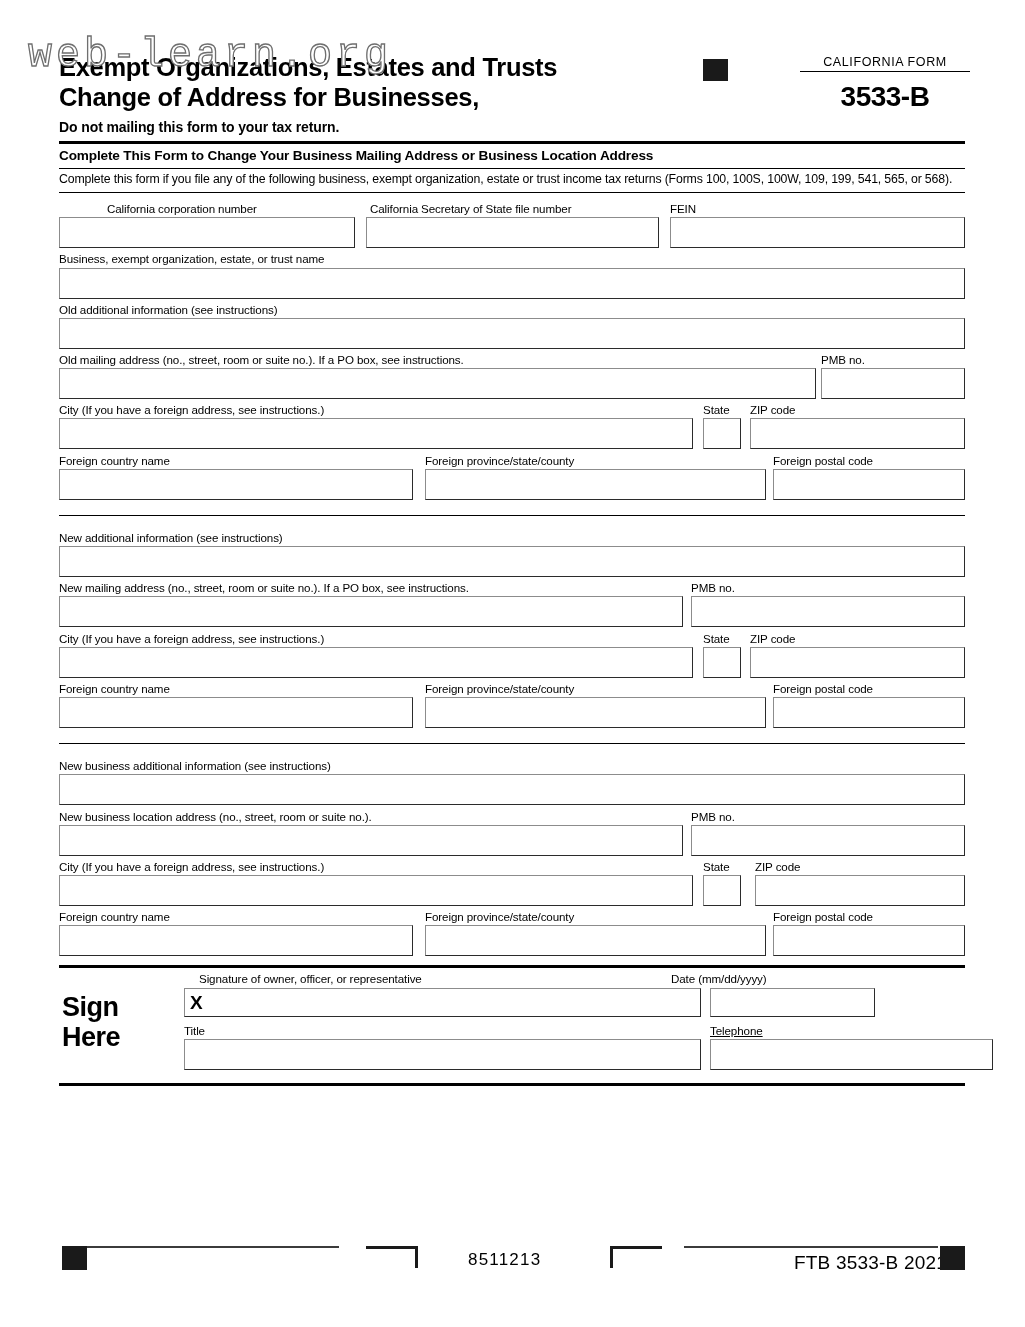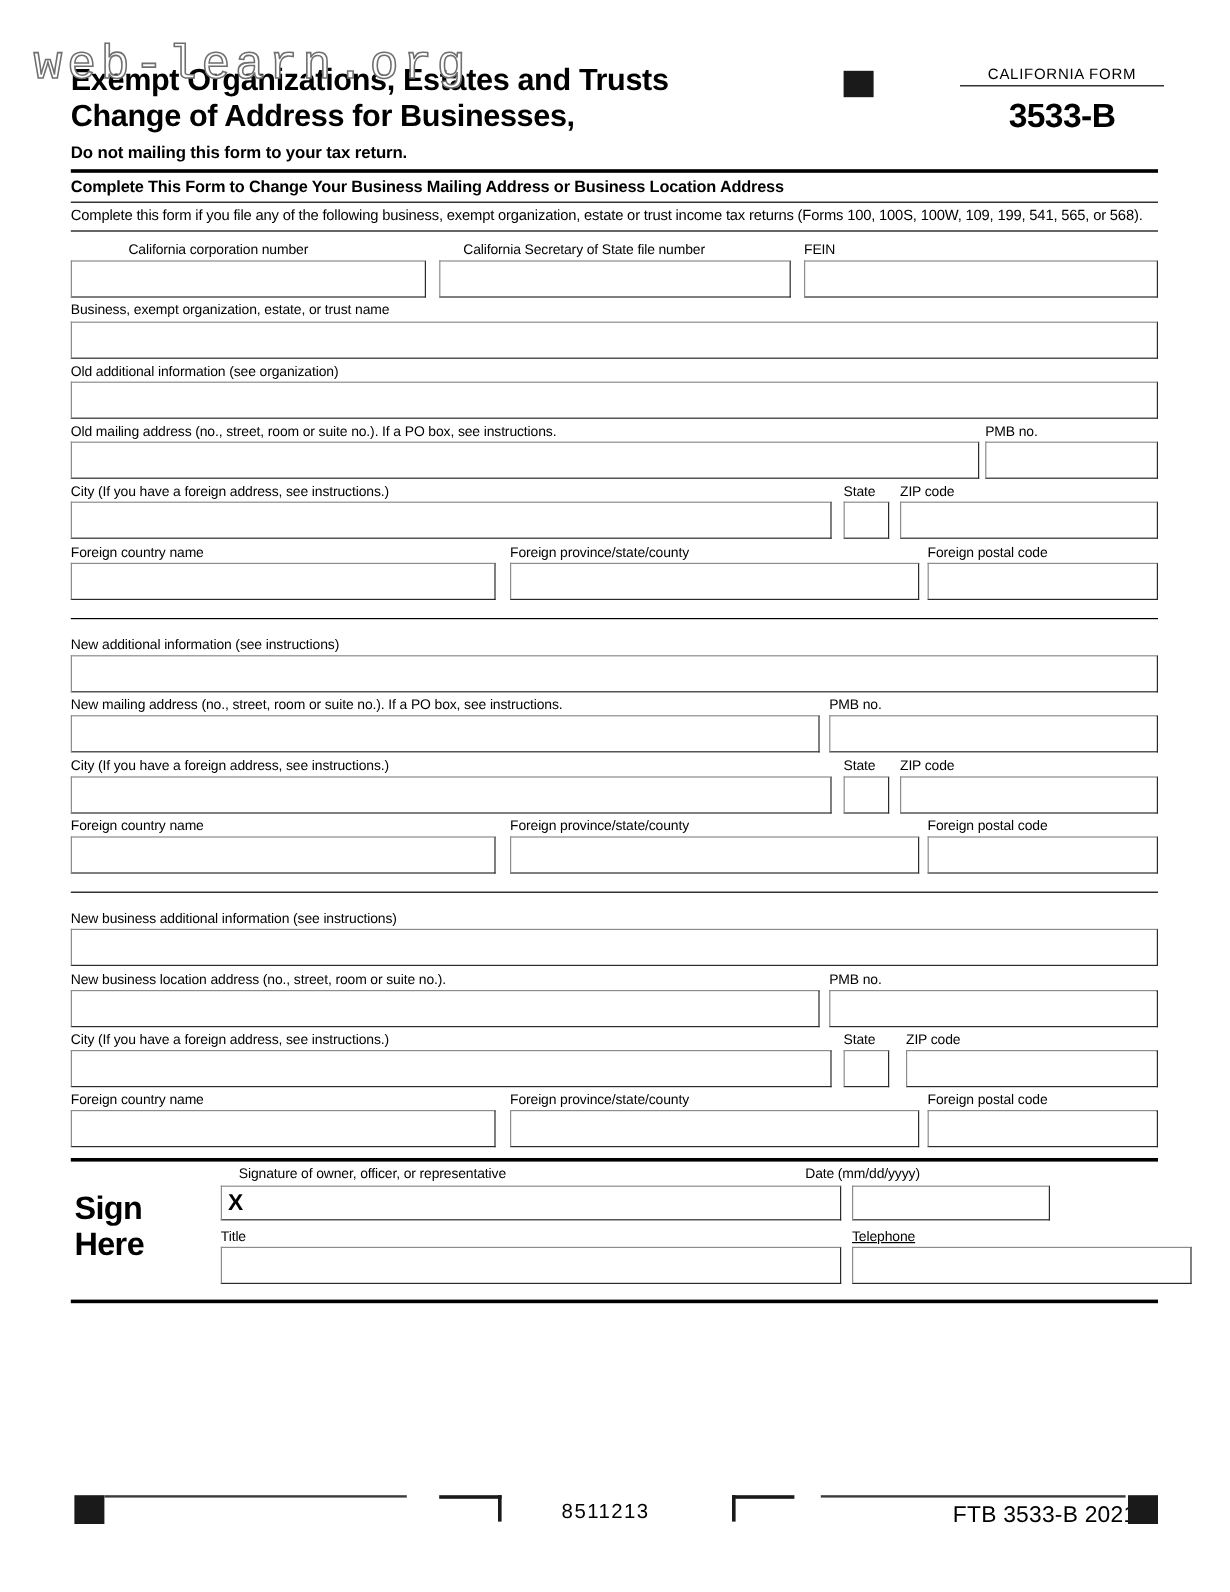--- a/index.html
+++ b/index.html
@@ -189,30 +189,30 @@
 
   <div class="rule-thick" style="top:141px;"></div>
   <div class="band-title" style="top:148px;">Complete This Form to Change Your Business Mailing Address or Business Location Address</div>
   <div class="rule-thin" style="top:168px;"></div>
   <div class="band-text" style="top:172px;">Complete this form if you file any of the following business, exempt organization, estate or trust income tax returns (Forms 100, 100S, 100W, 109, 199, 541, 565, or 568).</div>
   <div class="rule-thin" style="top:192px;"></div>
 
   <div class="fld-label" style="left:59px; top:202px;margin-left:48px;">California corporation number</div>
   <div class="fld-box" style="left:59px; top:217px; width:296px; height:31px;"></div>
 
-  <div class="fld-label" style="left:386px; top:202px;">California Secretary of State file number</div>
+  <div class="fld-label" style="left:370px; top:202px;">California Secretary of State file number</div>
   <div class="fld-box" style="left:366px; top:217px; width:293px; height:31px;"></div>
 
   <div class="fld-label" style="left:670px; top:202px;">FEIN</div>
   <div class="fld-box" style="left:670px; top:217px; width:295px; height:31px;"></div>
 
   <div class="fld-label" style="left:59px; top:252px;">Business, exempt organization, estate, or trust name</div>
   <div class="fld-box" style="left:59px; top:268px; width:906px; height:31px;"></div>
 
-  <div class="fld-label" style="left:59px; top:303px;">Old additional information (see organization)</div>
+  <div class="fld-label" style="left:59px; top:303px;">Old additional information (see instructions)</div>
   <div class="fld-box" style="left:59px; top:318px; width:906px; height:31px;"></div>
 
   <div class="fld-label" style="left:59px; top:353px;">Old mailing address (no., street, room or suite no.). If a PO box, see instructions.</div>
   <div class="fld-label" style="left:821px; top:353px;">PMB no.</div>
   <div class="fld-box" style="left:59px; top:368px; width:757px; height:31px;"></div>
   <div class="fld-box" style="left:821px; top:368px; width:144px; height:31px;"></div>
 
   <div class="fld-label" style="left:59px; top:403px;">City (If you have a foreign address, see instructions.)</div>
   <div class="fld-label" style="left:703px; top:403px;">State</div>
   <div class="fld-label" style="left:750px; top:403px;">ZIP code</div>

